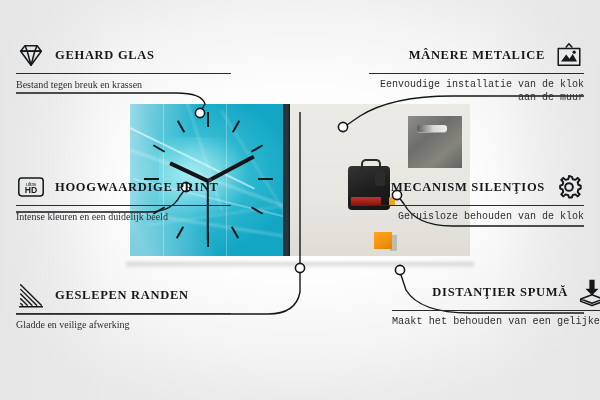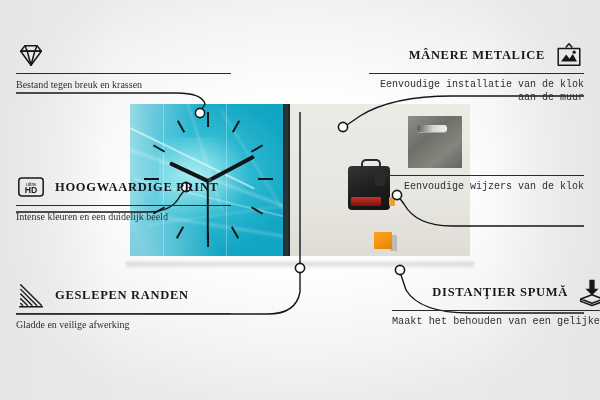--- a/index.html
+++ b/index.html
@@ -203,20 +203,21 @@
   <div class="feat fL1">
     <div class="head">
       <svg class="ic" viewBox="0 0 32 32">
         <g fill="none" stroke="#15181b" stroke-width="1.6" stroke-linejoin="round">
           <path d="M5 12 L16 27 L27 12 Z"></path>
           <path d="M5 12 L9.5 6 H22.5 L27 12 Z"></path>
           <path d="M9.5 6 L12 12 L16 27 L20 12 L22.5 6"></path>
           <path d="M5 12 H27"></path>
         </g>
       </svg>
+      <div class="title">GEHARD GLAS</div>
     </div>
     <div class="rule"></div>
     <div class="desc">Bestand tegen breuk en krassen</div>
   </div>
 
   <div class="feat fL2">
     <div class="head">
       <svg class="ic" viewBox="0 0 32 32">
         <rect x="3" y="6.5" width="26" height="19" rx="3" fill="none" stroke="#15181b" stroke-width="1.6"></rect>
         <text x="16" y="14.4" text-anchor="middle" font-family="Liberation Sans, sans-serif" font-size="5.4" fill="#15181b">ultra</text>
@@ -256,22 +257,31 @@
           <circle cx="21.5" cy="13" r="1.7" fill="#15181b" stroke="none"></circle>
         </g>
       </svg>
       <div class="title">MÂNERE METALICE</div>
     </div>
     <div class="rule"></div>
     <div class="desc">Eenvoudige installatie van de klok aan de muur</div>
   </div>
 
   <div class="feat fR2 right">
-    <div class="rule"></div>
-    <div class="desc">Eenvoudige wijzers van de klok</div>
+    <div class="head">
+      <svg class="ic" viewBox="0 0 32 32">
+        <g fill="none" stroke="#15181b" stroke-width="2.1" stroke-linejoin="round">
+          <path d="M16 4.2 l3.1 1.0 1.0 2.6 2.7 .6 2.4-2.1 2.2 2.2 -2.1 2.4 .6 2.7 2.6 1.0 0 3.1 -2.6 1.0 -.6 2.7 2.1 2.4 -2.2 2.2 -2.4-2.1 -2.7 .6 -1.0 2.6 -3.1 0 -1.0-2.6 -2.7-.6 -2.4 2.1 -2.2-2.2 2.1-2.4 -.6-2.7 -2.6-1.0 0-3.1 2.6-1.0 .6-2.7 -2.1-2.4 2.2-2.2 2.4 2.1 2.7-.6 1.0-2.6 Z"></path>
+          <circle cx="16" cy="16" r="4.1"></circle>
+        </g>
+      </svg>
+      <div class="title">MECANISM SILENŢIOS</div>
+    </div>
+    <div class="rule"></div>
+    <div class="desc">Geruisloze behouden van de klok</div>
   </div>
 
   <div class="feat fR3 right">
     <div class="head">
       <svg class="ic" viewBox="0 0 32 32">
         <g fill="none" stroke="#15181b" stroke-width="1.7" stroke-linejoin="round">
           <path d="M13.2 3 H18.8 V12.5 H23 L16 19.5 L9 12.5 H13.2 Z" fill="#15181b" stroke="none"></path>
           <path d="M16 19 L28 23.5 L16 28 L4 23.5 Z"></path>
           <path d="M4 23.5 V26 L16 30.5 L28 26 V23.5"></path>
         </g>

